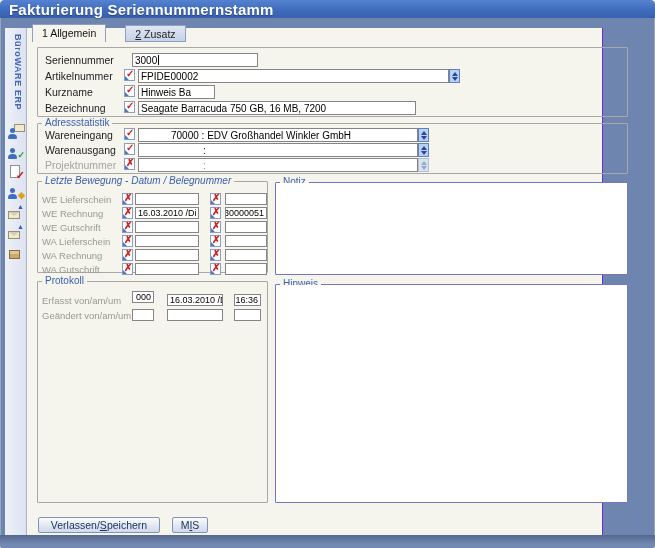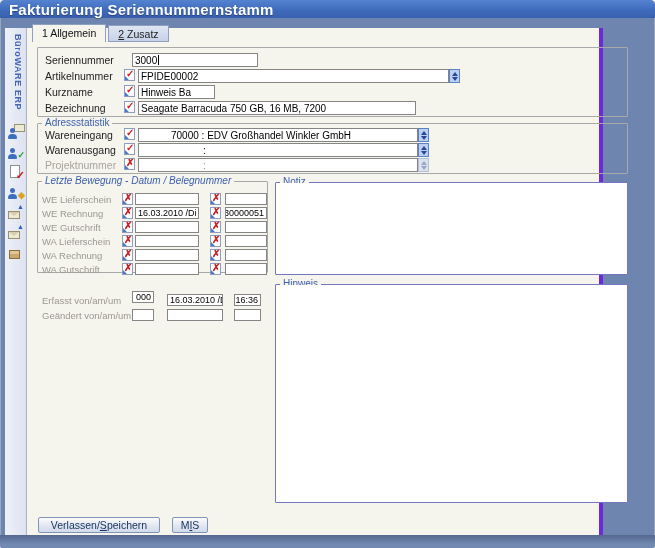--- a/index.html
+++ b/index.html
@@ -40,26 +40,26 @@
   .shape-box::before { content:""; position:absolute; left:0; top:0; width:9px; height:3px; background:#e0c695; }
   .badge { position:absolute; font-weight:bold; line-height:1; }
   .badge.gcheck { right:0; bottom:0; color:#1f9e26; font-size:9px; }
   .badge.rcheck { right:0; bottom:-1px; color:#cc2020; font-size:11px; }
   .badge.gold   { right:0; bottom:0; color:#d9a520; font-size:9px; }
   .badge.uparr  { right:1px; top:-1px; color:#2f5fc0; font-size:7px; }
   
   .tabs { position:absolute; left:32px; top:24px; display:flex; align-items:flex-end; z-index:5; }
   .tab { font-size:10.5px; padding:2px 9px 3px 9px; border:1px solid #8fa0be; cursor:pointer; }
   .tab.active { background:#f5f4ed; border-bottom:none; height:18px; color:#111; z-index:2; }
-  .tab.inactive { background:linear-gradient(180deg,#dfe6f3,#c6d2e8); height:17px; margin-left:2px; color:#222; }
+  .tab.inactive { background:linear-gradient(180deg,#dfe6f3,#c6d2e8); height:17px; margin-left:19px; color:#222; }
   .tab .key { text-decoration:underline; }
   
   .content {
     position:absolute; left:27px; top:28px; width:576px; height:507px;
-    background:#f5f4ed; border-right:4px solid #6d28d9;
+    background:#f5f4ed; border-right:1px solid #6d28d9;
   }
   .gb { position:absolute; border:1px solid #a8a8a8; border-radius:1px; }
   .gb-title { position:absolute; top:-7px; left:4px; background:#f5f4ed; color:#3b5fad; font-size:10px; padding:0 3px; white-space:nowrap; }
   .gb.blue { border-color:#7575c5; background:#fff; }
   .lbl { position:absolute; font-size:10.5px; color:#1d1d1d; white-space:nowrap; }
   .lbl.dim { color:#9c9892; font-size:9.5px; }
   .fld { position:absolute; background:#fff; border:1px solid #858585; font-size:10px; color:#000; padding:0 2px; display:flex; align-items:center; white-space:nowrap; overflow:hidden; height:14px; }
   .fld.sm { height:12px; font-size:9px; }
   .fld.ra { justify-content:flex-end; }
   .fld .ind { padding-left:30px; }
@@ -313,20 +313,23 @@
         <span></span>
       </div>
     <span class="chk" style="left:183px; top:235px;">
         <span class="fold"></span>
         <span class="glyph">✗</span>
       </span>
     <div class="fld sm ra" style="left:198px; top:235px; width:42px;">
         <span></span>
       </div>
 
+    <div class="gb" style="left:10px; top:253px; width:231px; height:222px;">
+      <span class="gb-title">Protokoll</span>
+    </div>
     <span class="lbl dim" style="left:15px; top:267px;">Erfasst von/am/um</span>
     <div class="fld sm ra" style="left:105px; top:263px; width:22px;justify-content:flex-end;">
         <span>000</span>
       </div>
     <div class="fld sm" style="left:140px; top:266px; width:56px;">
         <span>16.03.2010 /Di</span>
       </div>
     <div class="fld sm ra" style="left:207px; top:266px; width:27px;">
         <span>16:36</span>
       </div>

